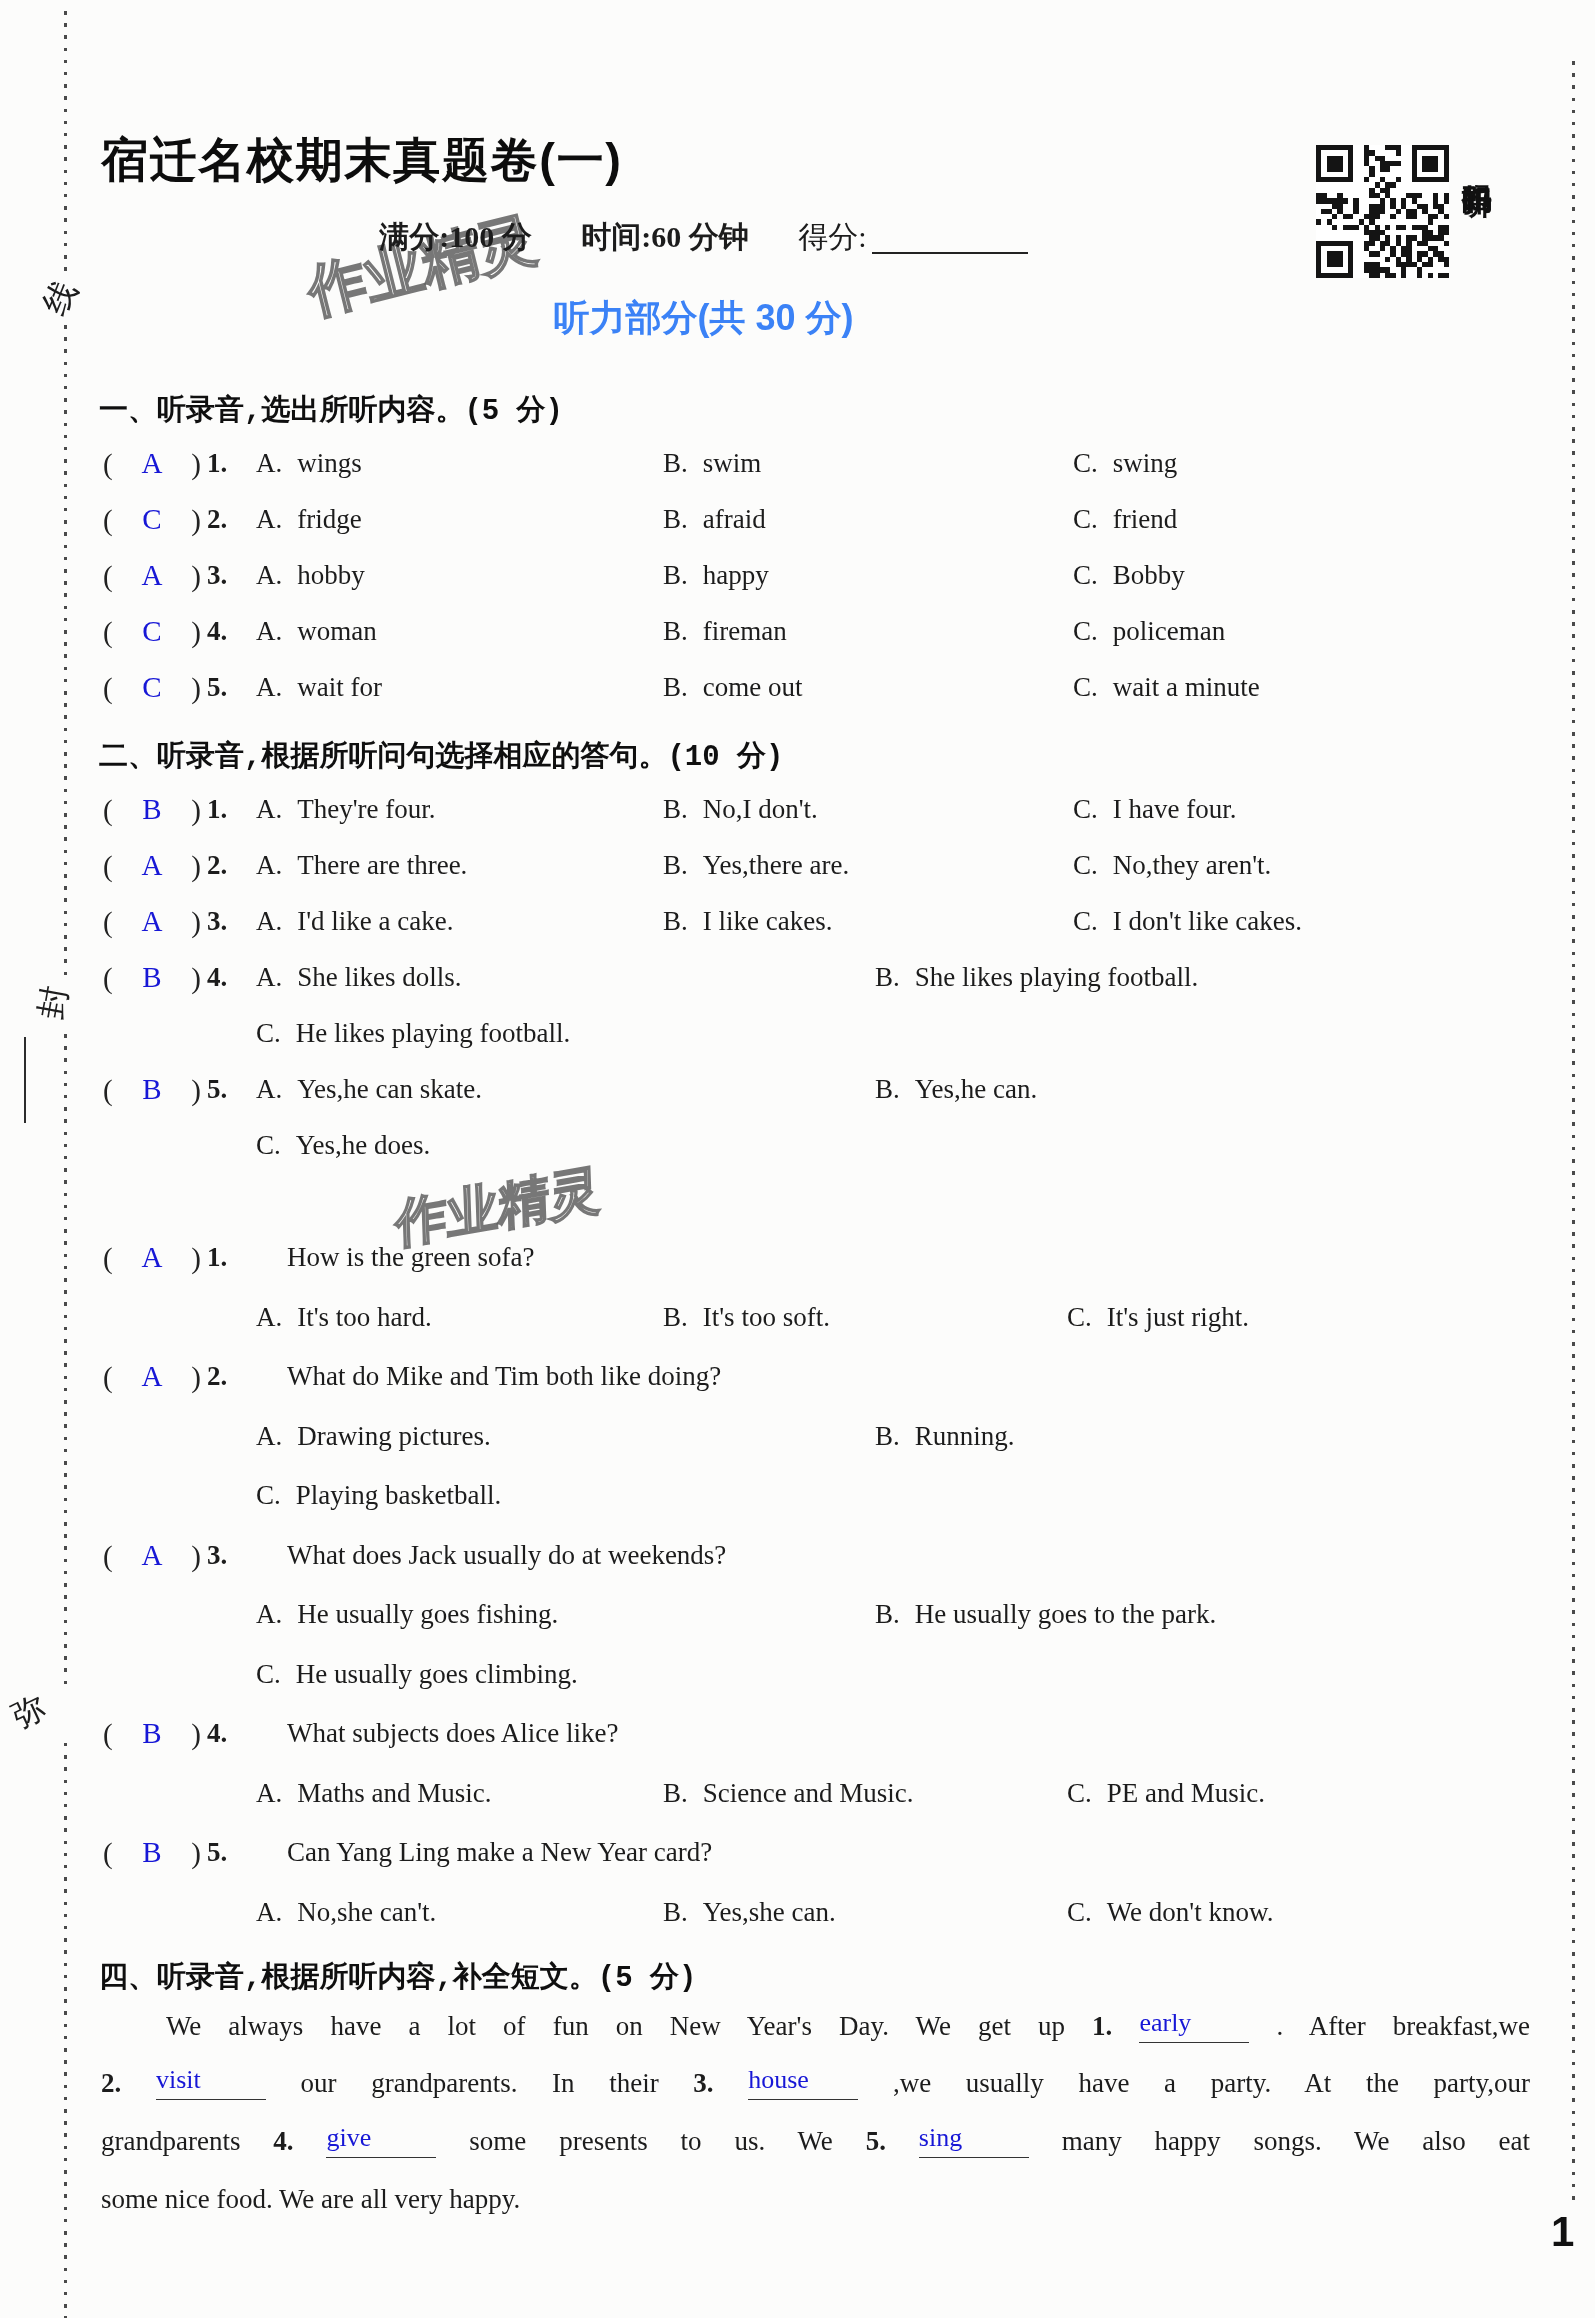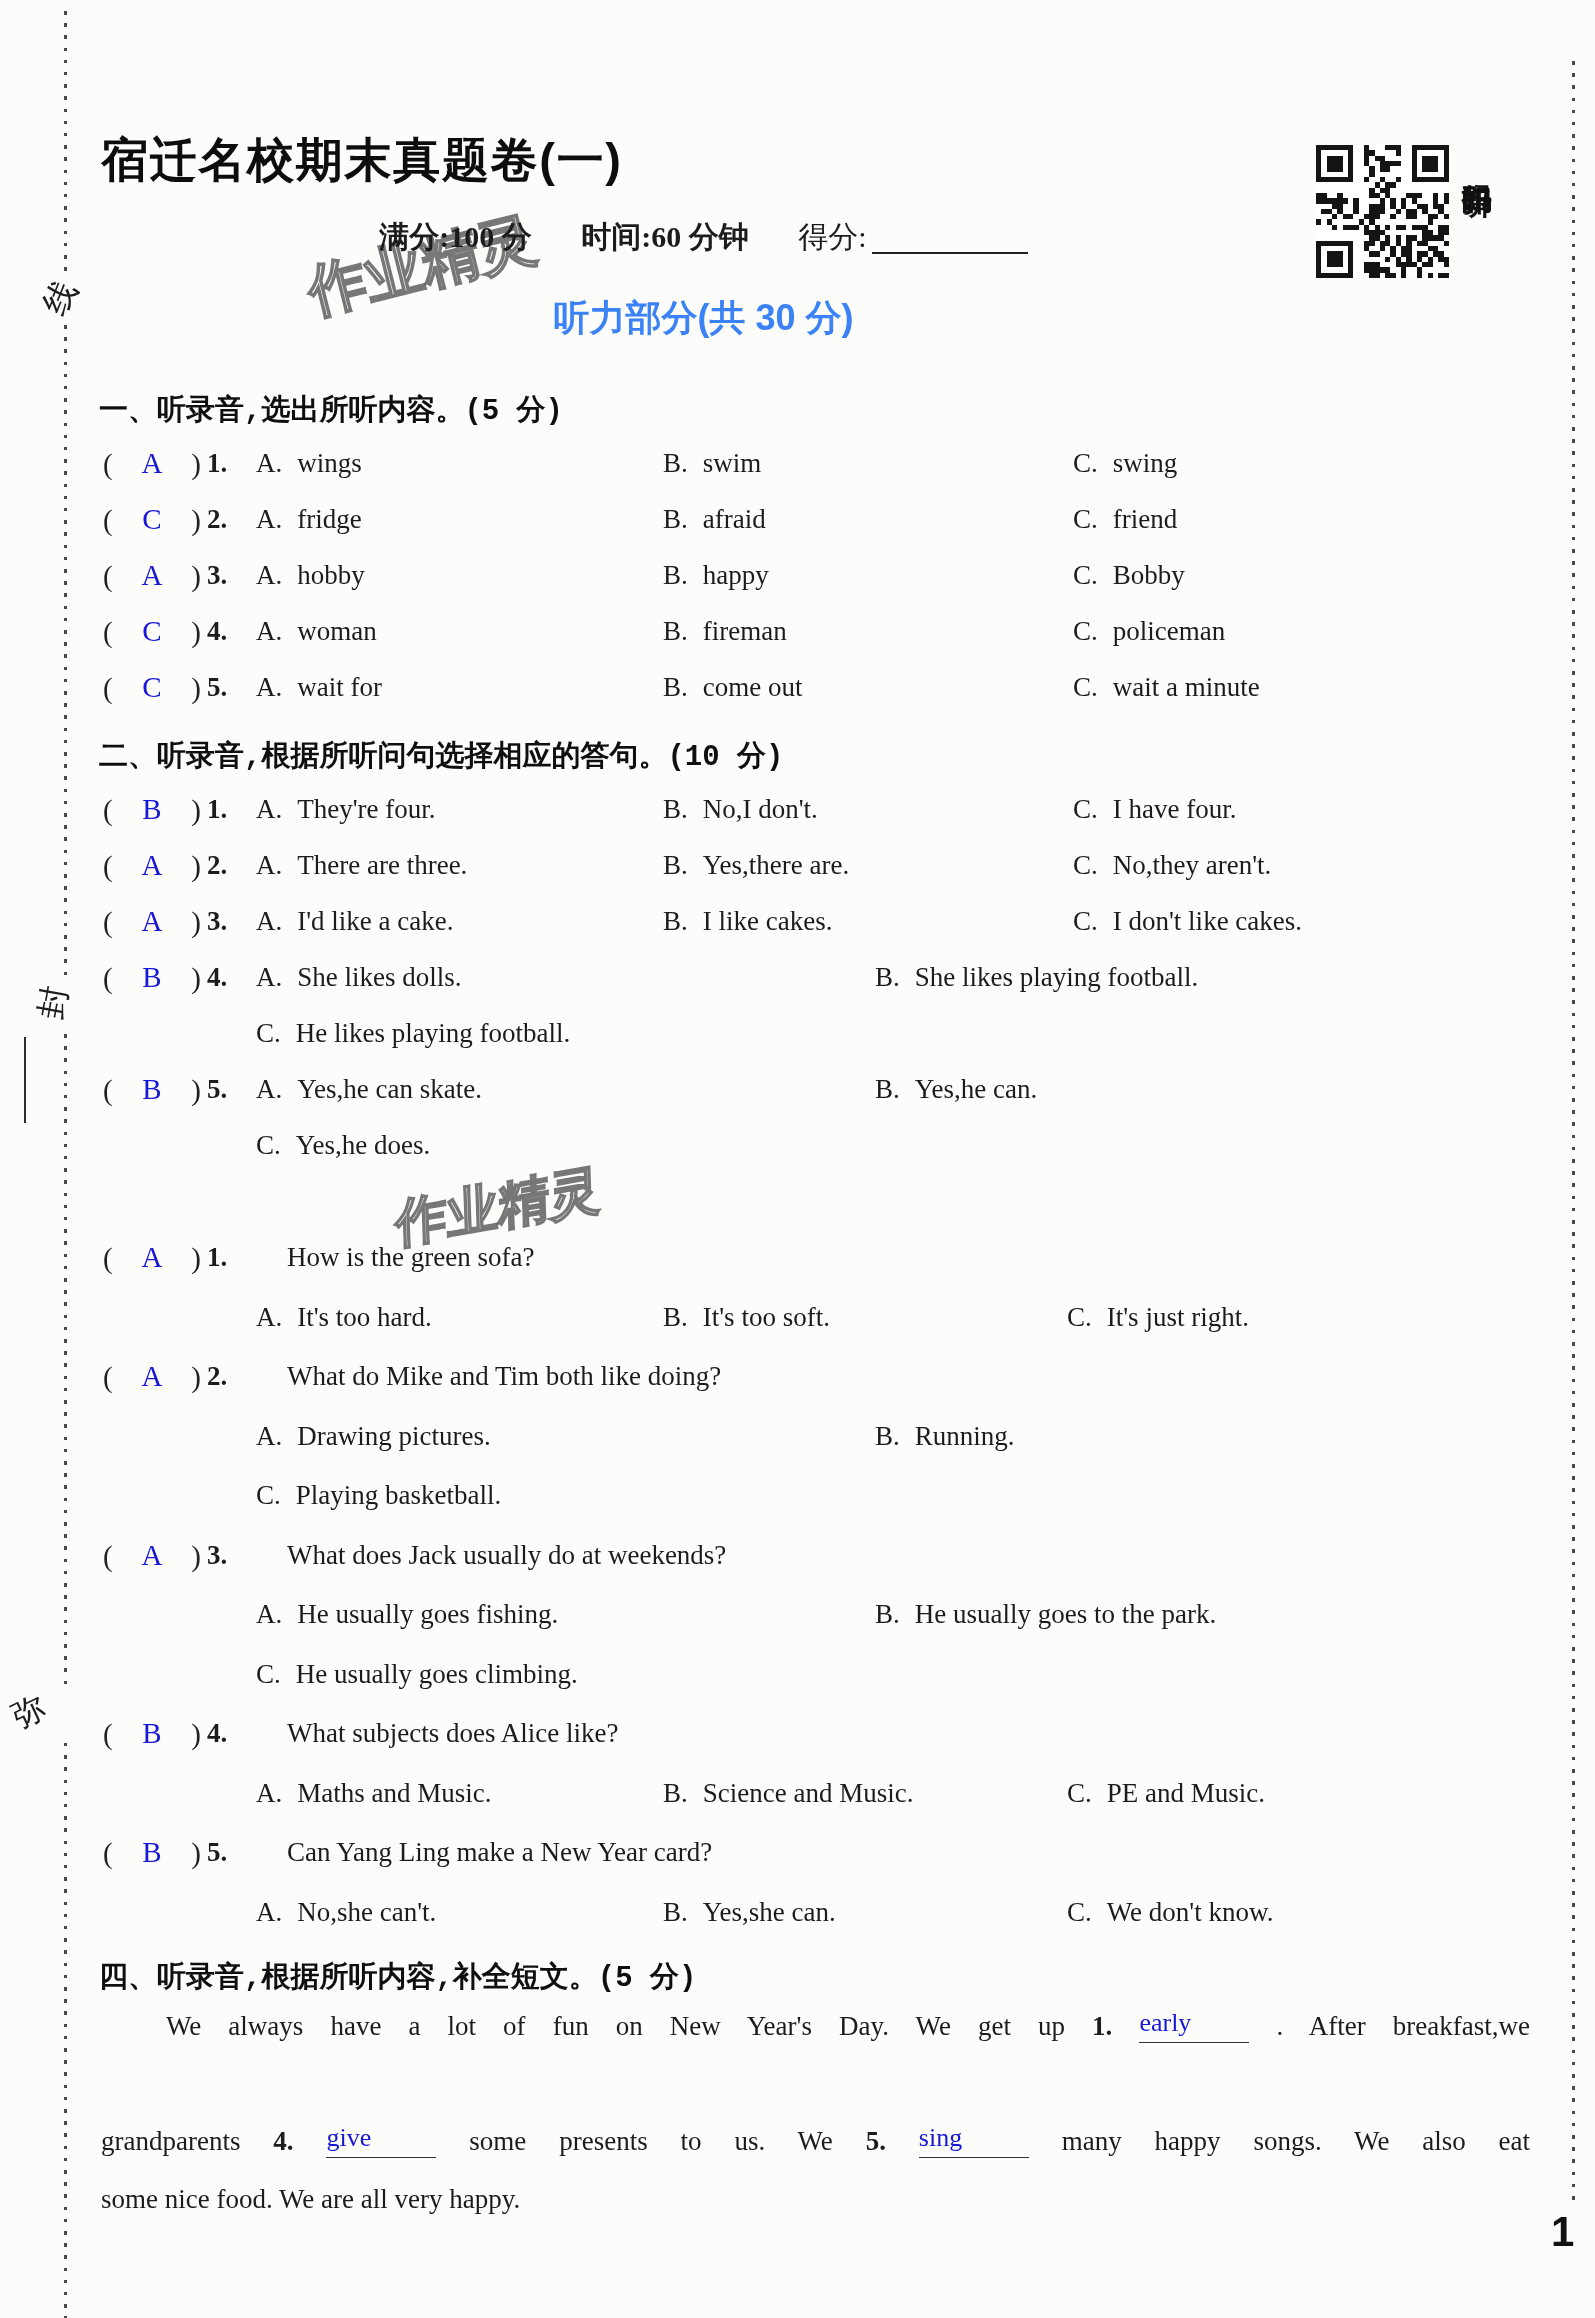--- a/index.html
+++ b/index.html
@@ -597,16 +597,17 @@
       <span class="opt" style="left: 663px;">
         <span class="olabel">B.</span>
         <span class="otext">Yes,she can.</span>
       </span>
       <span class="opt" style="left: 1067px;">
         <span class="olabel">C.</span>
         <span class="otext">We don't know.</span>
       </span>
     </div>
     <div class="pline indent" style="top: 2011px;"><span class="ptext">We always have a lot of fun on New Year's Day. We get up</span> <span class="pnum">1.</span> <span class="blank"><span class="bans">early</span></span> <span class="ptext">. After breakfast,we</span> </div>
+    <div class="pline" style="top: 2068px;"><span class="pnum">2.</span> <span class="blank"><span class="bans">visit</span></span> <span class="ptext">our grandparents. In their</span> <span class="pnum">3.</span> <span class="blank"><span class="bans">house</span></span> <span class="ptext">,we usually have a party. At the party,our</span> </div>
     <div class="pline" style="top: 2126px;"><span class="ptext">grandparents</span> <span class="pnum">4.</span> <span class="blank"><span class="bans">give</span></span> <span class="ptext">some presents to us. We</span> <span class="pnum">5.</span> <span class="blank"><span class="bans">sing</span></span> <span class="ptext">many happy songs. We also eat</span> </div>
     <div class="pline last" style="top: 2184px;"><span class="ptext">some nice food. We are all very happy.</span> </div>
   </div>
 
 
 </body></html>

